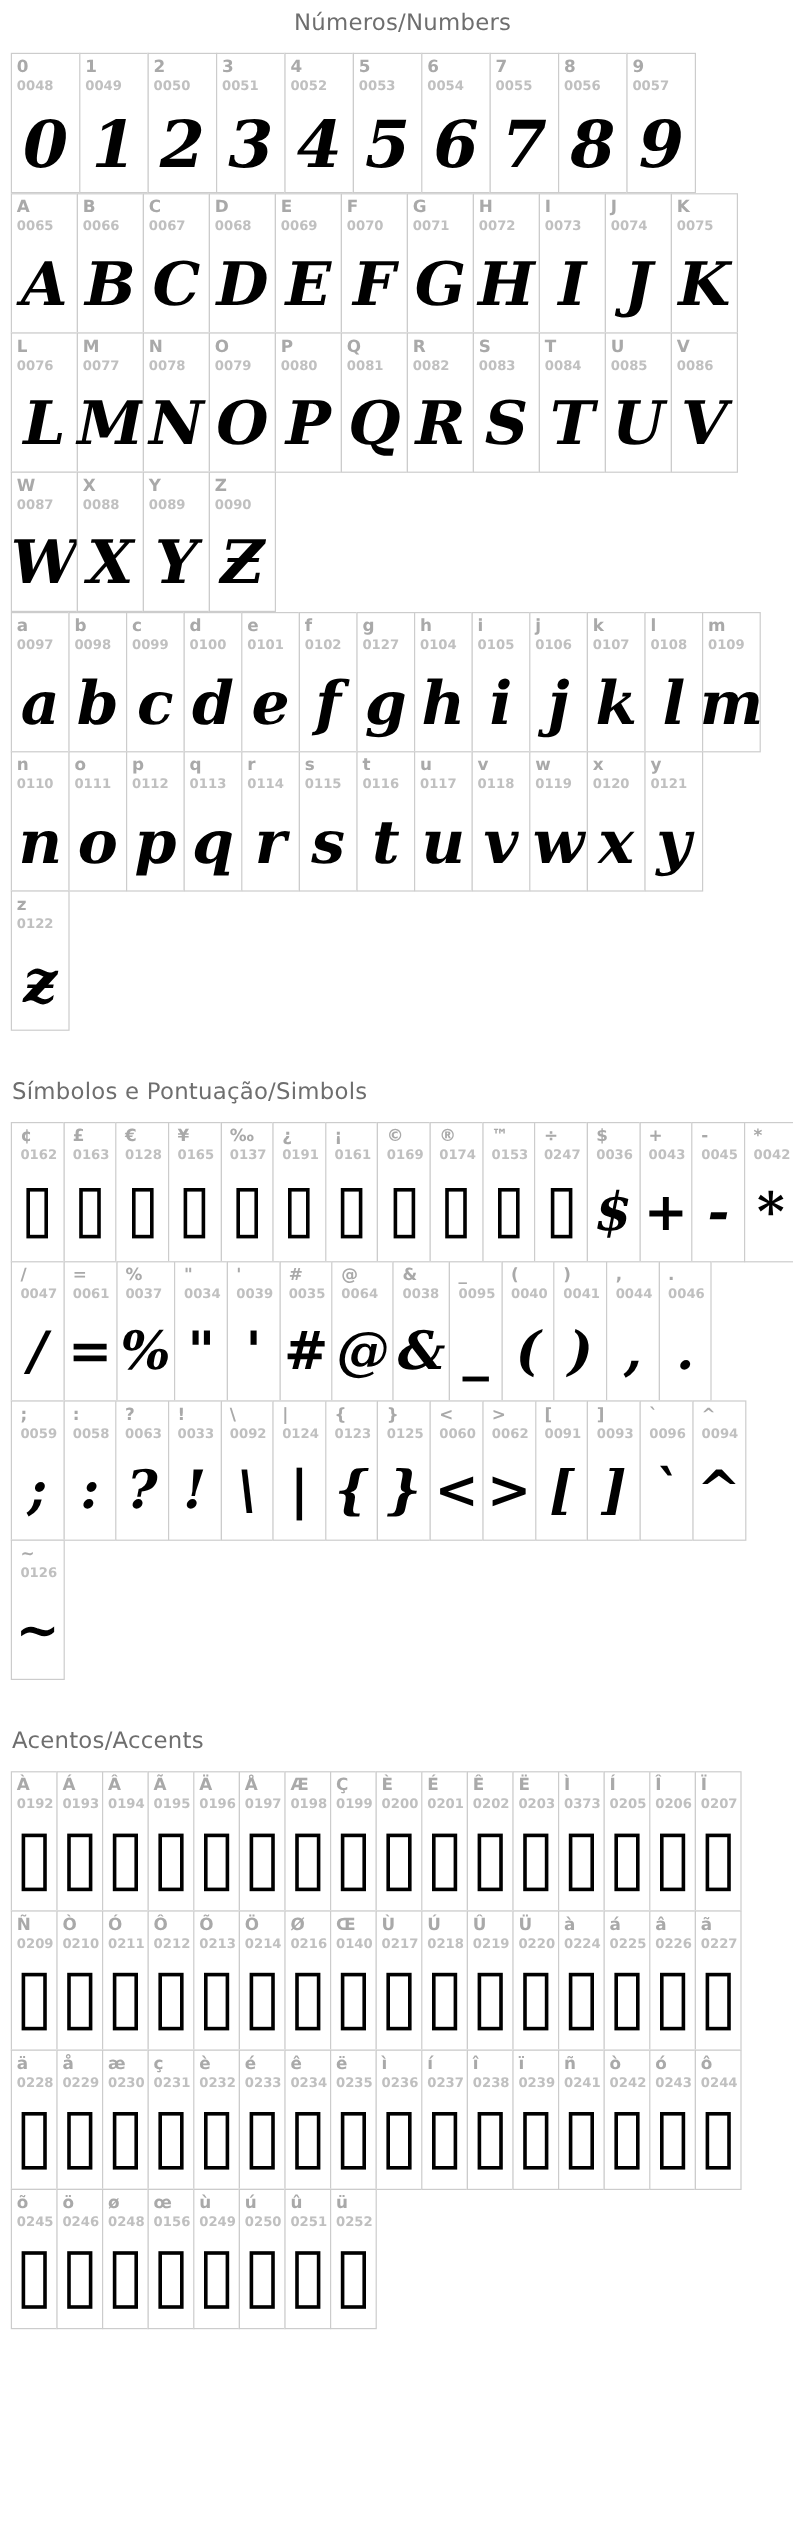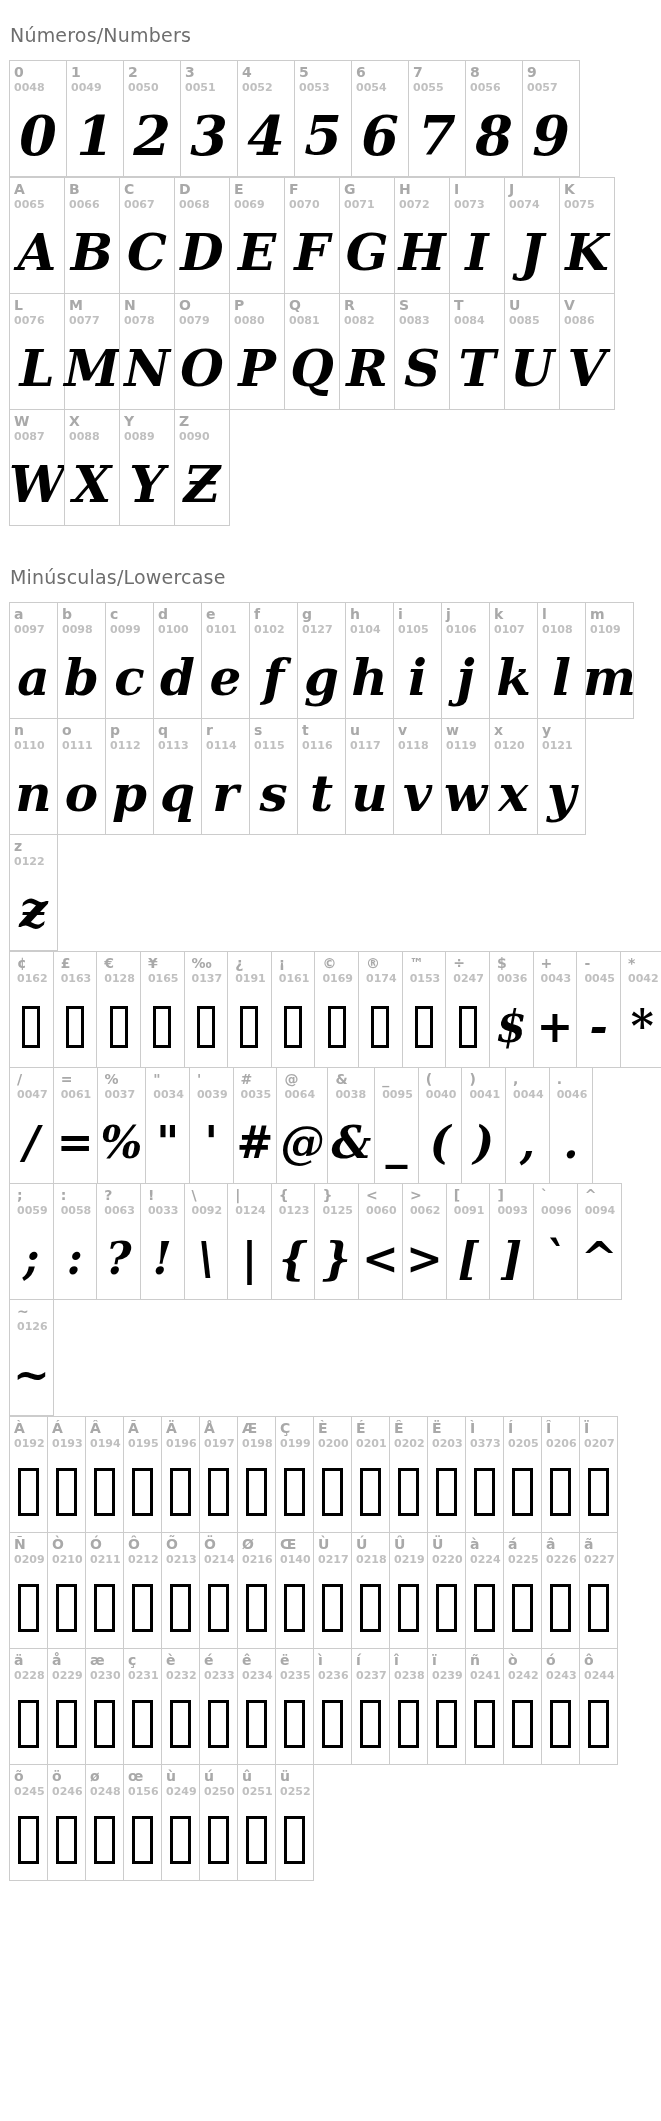--- a/index.html
+++ b/index.html
@@ -9,21 +9,21 @@
     -webkit-font-smoothing:antialiased;
   }
   .page{padding:8px 0 20px 9px;}
   .section-title{
     font-size:19px;
     font-weight:400;
     color:#6e6e6e;
     margin:40px 0 14px 1px;
     letter-spacing:.2px;
   }
-  .section:first-child .section-title{margin-top:16px;}
+  .section:first-child .section-title{margin-top:0;text-align:center;}
   .grid{}
   .row{display:flex;}
   .row + .row{margin-top:-1px;}
   .cell{
     box-sizing:border-box;
     border:1px solid #cccccc;
     background:#ffffff;
     height:117px;
     display:flex;
     flex-direction:column;
@@ -340,21 +340,20 @@
               <span class="cell-char">Z</span>
               <span class="cell-code">0090</span>
             </div>
             <div class="cell-glyph">Ƶ</div>
           </div>
         </div>
       </div>
   </div>
 
   <div class="section sec-lowercase">
-    <div class="section-title">Minúsculas/Lowercase</div>
     <div class="grid">
         <div class="row">
           <div class="cell">
             <div class="cell-head">
               <span class="cell-char">a</span>
               <span class="cell-code">0097</span>
             </div>
             <div class="cell-glyph">a</div>
           </div>
           <div class="cell">
@@ -534,20 +533,21 @@
               <span class="cell-char">z</span>
               <span class="cell-code">0122</span>
             </div>
             <div class="cell-glyph">ƶ</div>
           </div>
         </div>
       </div>
   </div>
 
   <div class="section sec-symbols">
+    <div class="section-title">Símbolos e Pontuação/Simbols</div>
     <div class="grid">
         <div class="row">
           <div class="cell">
             <div class="cell-head">
               <span class="cell-char">¢</span>
               <span class="cell-code">0162</span>
             </div>
             <div class="cell-glyph">
               <span class="tofu"></span>
             </div>
@@ -870,20 +870,21 @@
               <span class="cell-char">~</span>
               <span class="cell-code">0126</span>
             </div>
             <div class="cell-glyph">~</div>
           </div>
         </div>
       </div>
   </div>
 
   <div class="section sec-accents">
+    <div class="section-title">Acentos/Accents</div>
     <div class="grid">
         <div class="row">
           <div class="cell">
             <div class="cell-head">
               <span class="cell-char">À</span>
               <span class="cell-code">0192</span>
             </div>
             <div class="cell-glyph">
               <span class="tofu"></span>
             </div>

